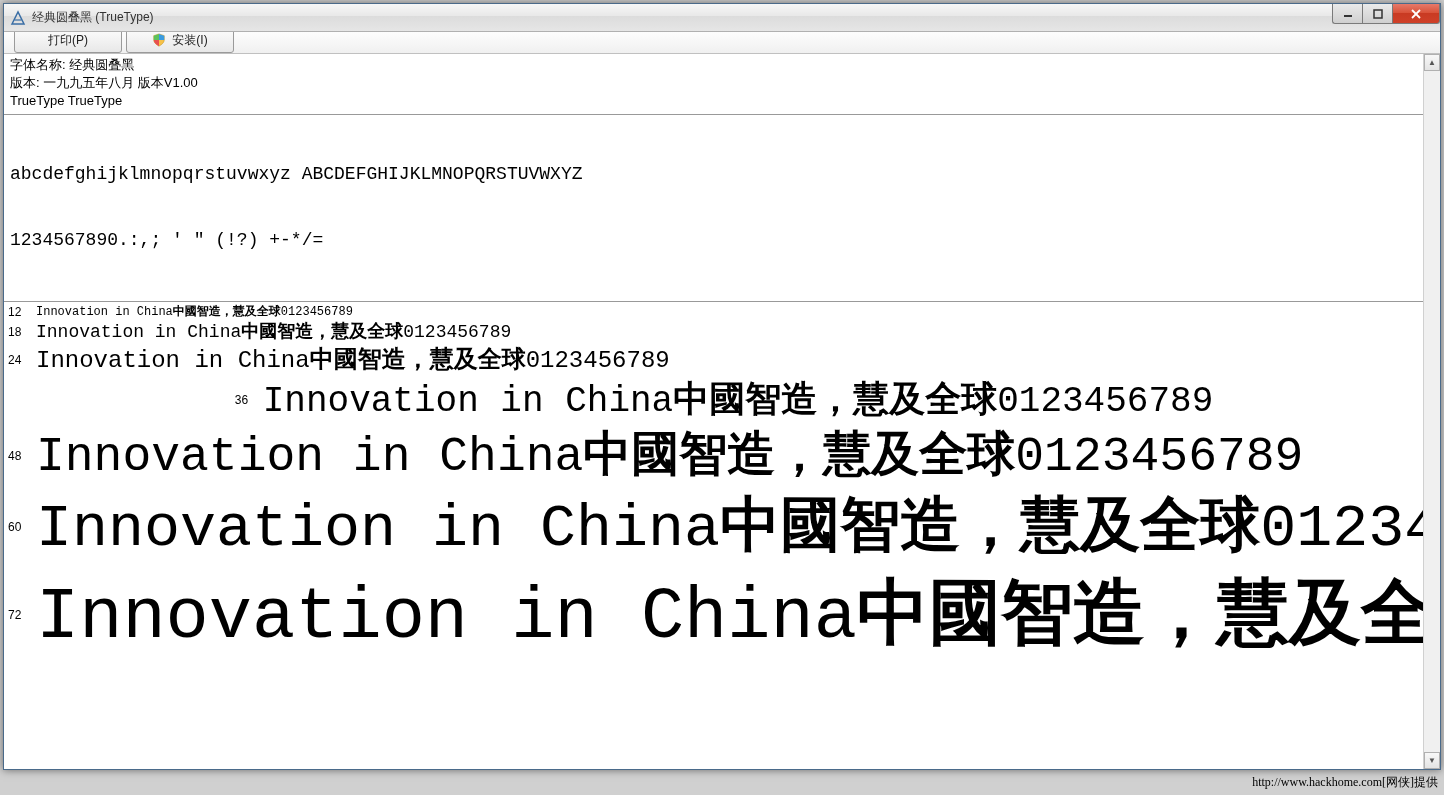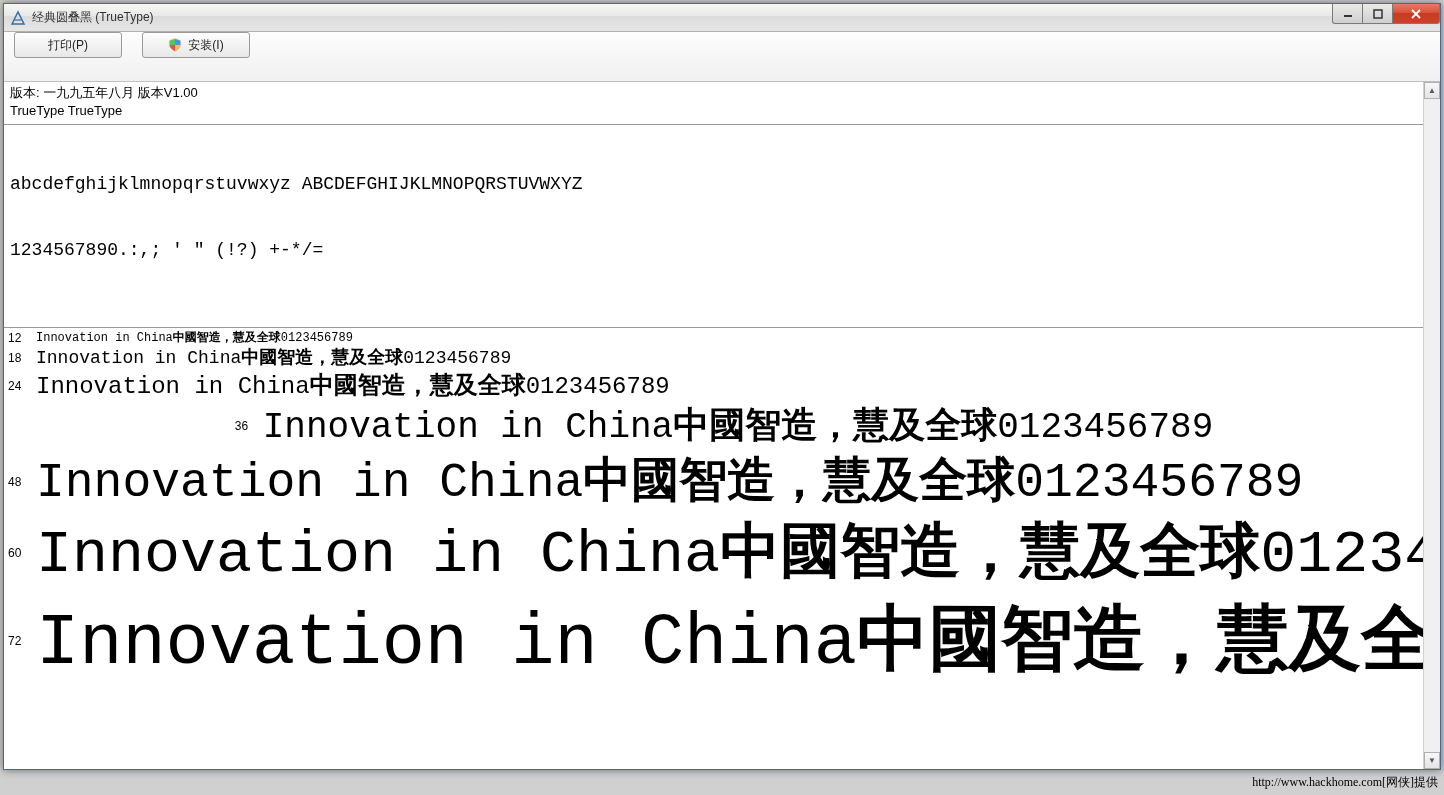--- a/index.html
+++ b/index.html
@@ -63,27 +63,27 @@
     }
     .win-btn.min { border-radius: 0 0 0 3px; }
     .win-btn.close {
       width: 48px;
       background: linear-gradient(to bottom, #e67a6a 0%, #d9533a 45%, #c83a22 46%, #cf4028 100%);
       color: #fff;
       border-radius: 0 0 3px 0;
       font-size: 12px;
     }
     .toolbar {
-      height: 50px;
+      height: 22px;
       background: linear-gradient(to bottom, #fdfdfd, #f0f0f0);
       border-bottom: 1px solid #c0c0c0;
       display: flex;
-      align-items: flex-start;
+      align-items: flex-end;
       padding: 0 10px;
-      gap: 20px;
+      gap: 4px;
     }
     .tb-btn {
       height: 26px;
       min-width: 108px;
       background: linear-gradient(to bottom, #fdfdfd, #e8e8e8);
       border: 1px solid #9a9a9a;
       border-radius: 3px;
       font-size: 12px;
       display: flex;
       align-items: center;
@@ -100,21 +100,21 @@
       position: relative;
     }
     .info-block {
       padding: 2px 6px 4px 6px;
       font-size: 13px;
       line-height: 18px;
       color: #000;
       border-bottom: 1px solid #999;
     }
     .charset-block {
-      padding: 4px 6px 22px 6px;
+      padding: 4px 6px 6px 6px;
       font-family: "Courier New", monospace;
       font-size: 18px;
       line-height: 22px;
       letter-spacing: 0;
       border-bottom: 1px solid #999;
       white-space: pre;
       color: #000;
     }
     .samples {
       padding: 2px 0 0 4px;
@@ -213,20 +213,21 @@
           <path d="M8 8 L8 15 C8 15 2 12 2 8 Z" fill="#e85050"></path>
         </svg>
       </span>
       <span>安装(I)</span>
     </button>
   </div>
 
   <div class="content">
 
     <div class="info-block">
+      <div>字体名称: 经典圆叠黑</div>
       <div>版本: 一九九五年八月 版本V1.00</div>
       <div>TrueType TrueType</div>
     </div>
 
     <div class="charset-block">
       <div>abcdefghijklmnopqrstuvwxyz ABCDEFGHIJKLMNOPQRSTUVWXYZ</div>
       <div>1234567890.:,; ' " (!?) +-*/=</div>
     </div>
 
     <div class="samples" id="samples">

